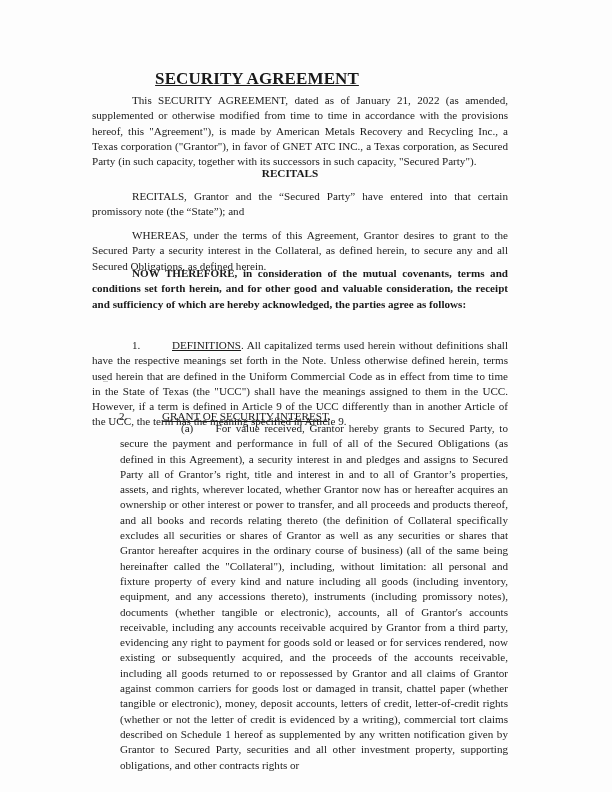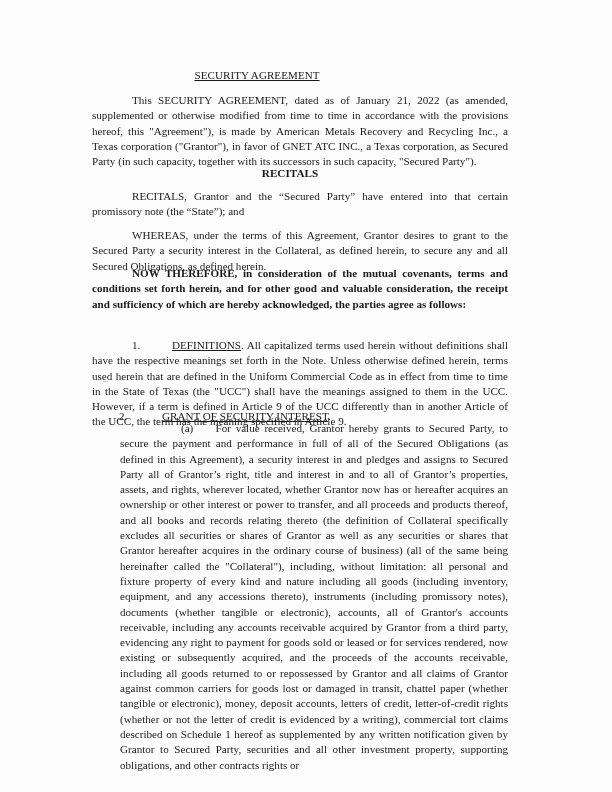--- a/index.html
+++ b/index.html
@@ -1,20 +1,20 @@
 <!DOCTYPE html>
 <html><head>
 <meta charset="utf-8">
 <style>
   html, body { margin: 0; padding: 0; background: #ffffff; }
   body { width: 612px; height: 792px; position: relative; overflow: hidden;
          font-family: "Liberation Serif", "DejaVu Serif", serif; color: #1a1a1a; }
   .page { position: absolute; left: 0; top: 0; width: 612px; height: 792px; background: #fdfdfd; }
   .title { position: absolute; left: 0; width: 514px; top: 69px; text-align: center;
-           font-weight: normal; font-size: 11px; text-decoration: underline; letter-spacing: 0.1px; }
+           font-weight: bold; font-size: 17px; text-decoration: underline; letter-spacing: 0.1px; }
   .heading { position: absolute; left: 0; width: 580px; text-align: center;
              font-weight: bold; font-size: 11.2px; }
   .para { position: absolute; left: 92px; width: 416px; font-size: 11.1px; line-height: 15.3px;
           text-align: justify; margin: 0; }
   .para.indent { text-indent: 40px; }
   .para.sub { left: 120px; width: 388px; }
   .para.sub.indent { text-indent: 61px; }
   .num { display: inline-block; width: 40px; text-indent: 0; }
   .sectitle { text-decoration: underline; }
   b { font-weight: normal; }

